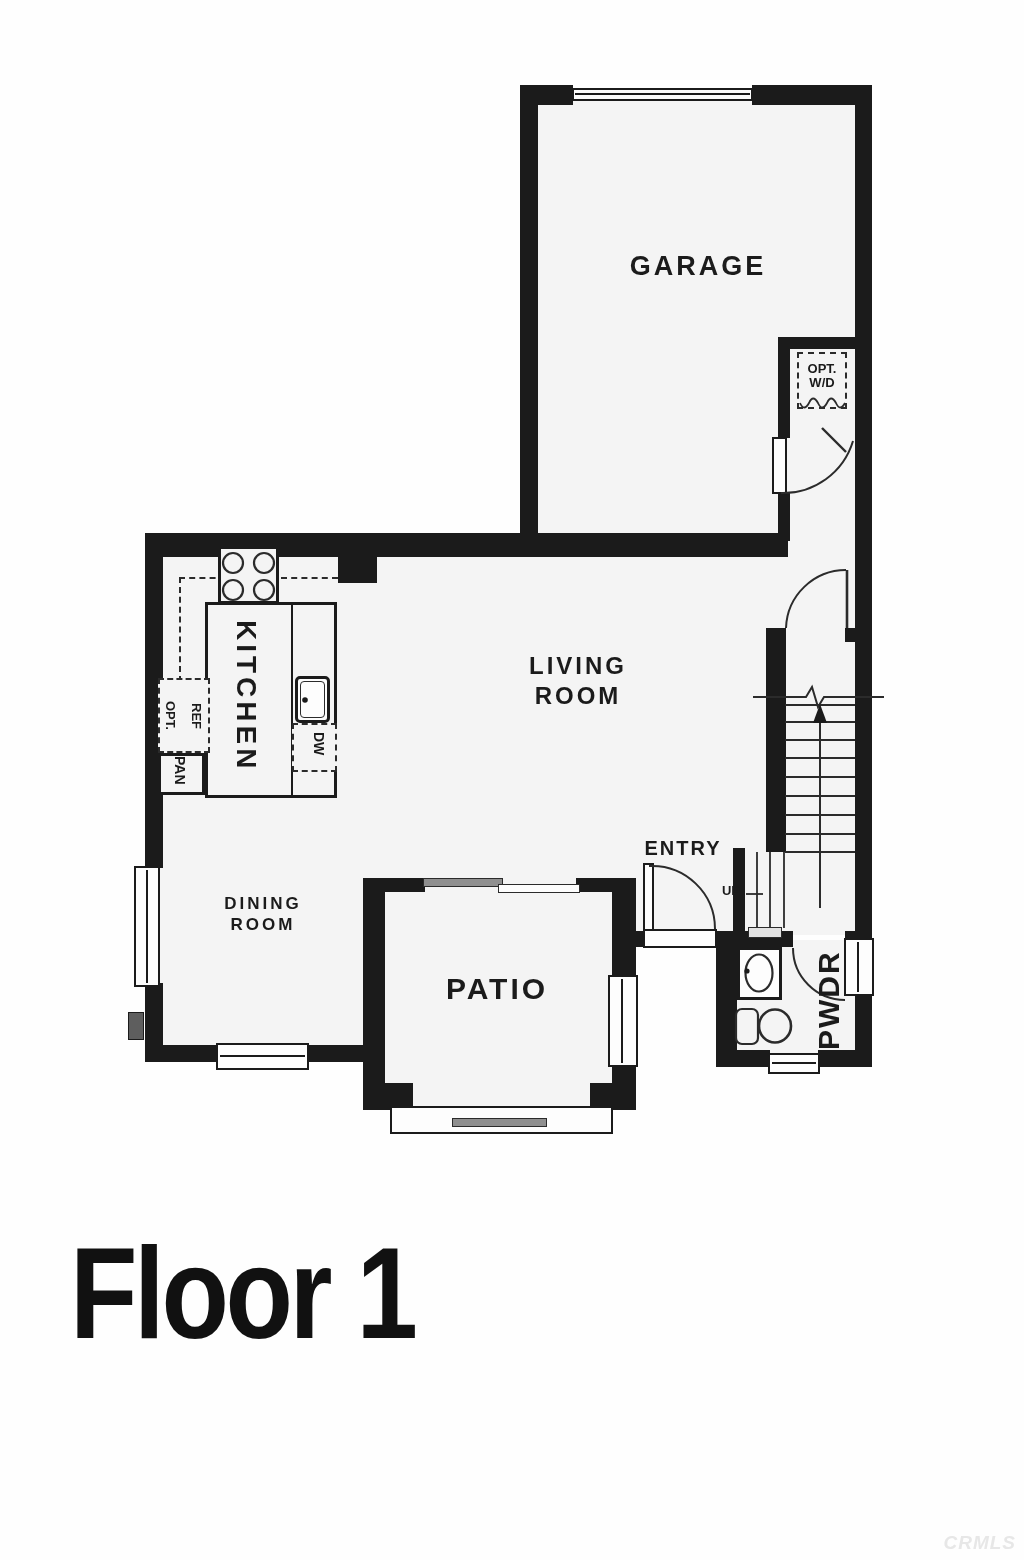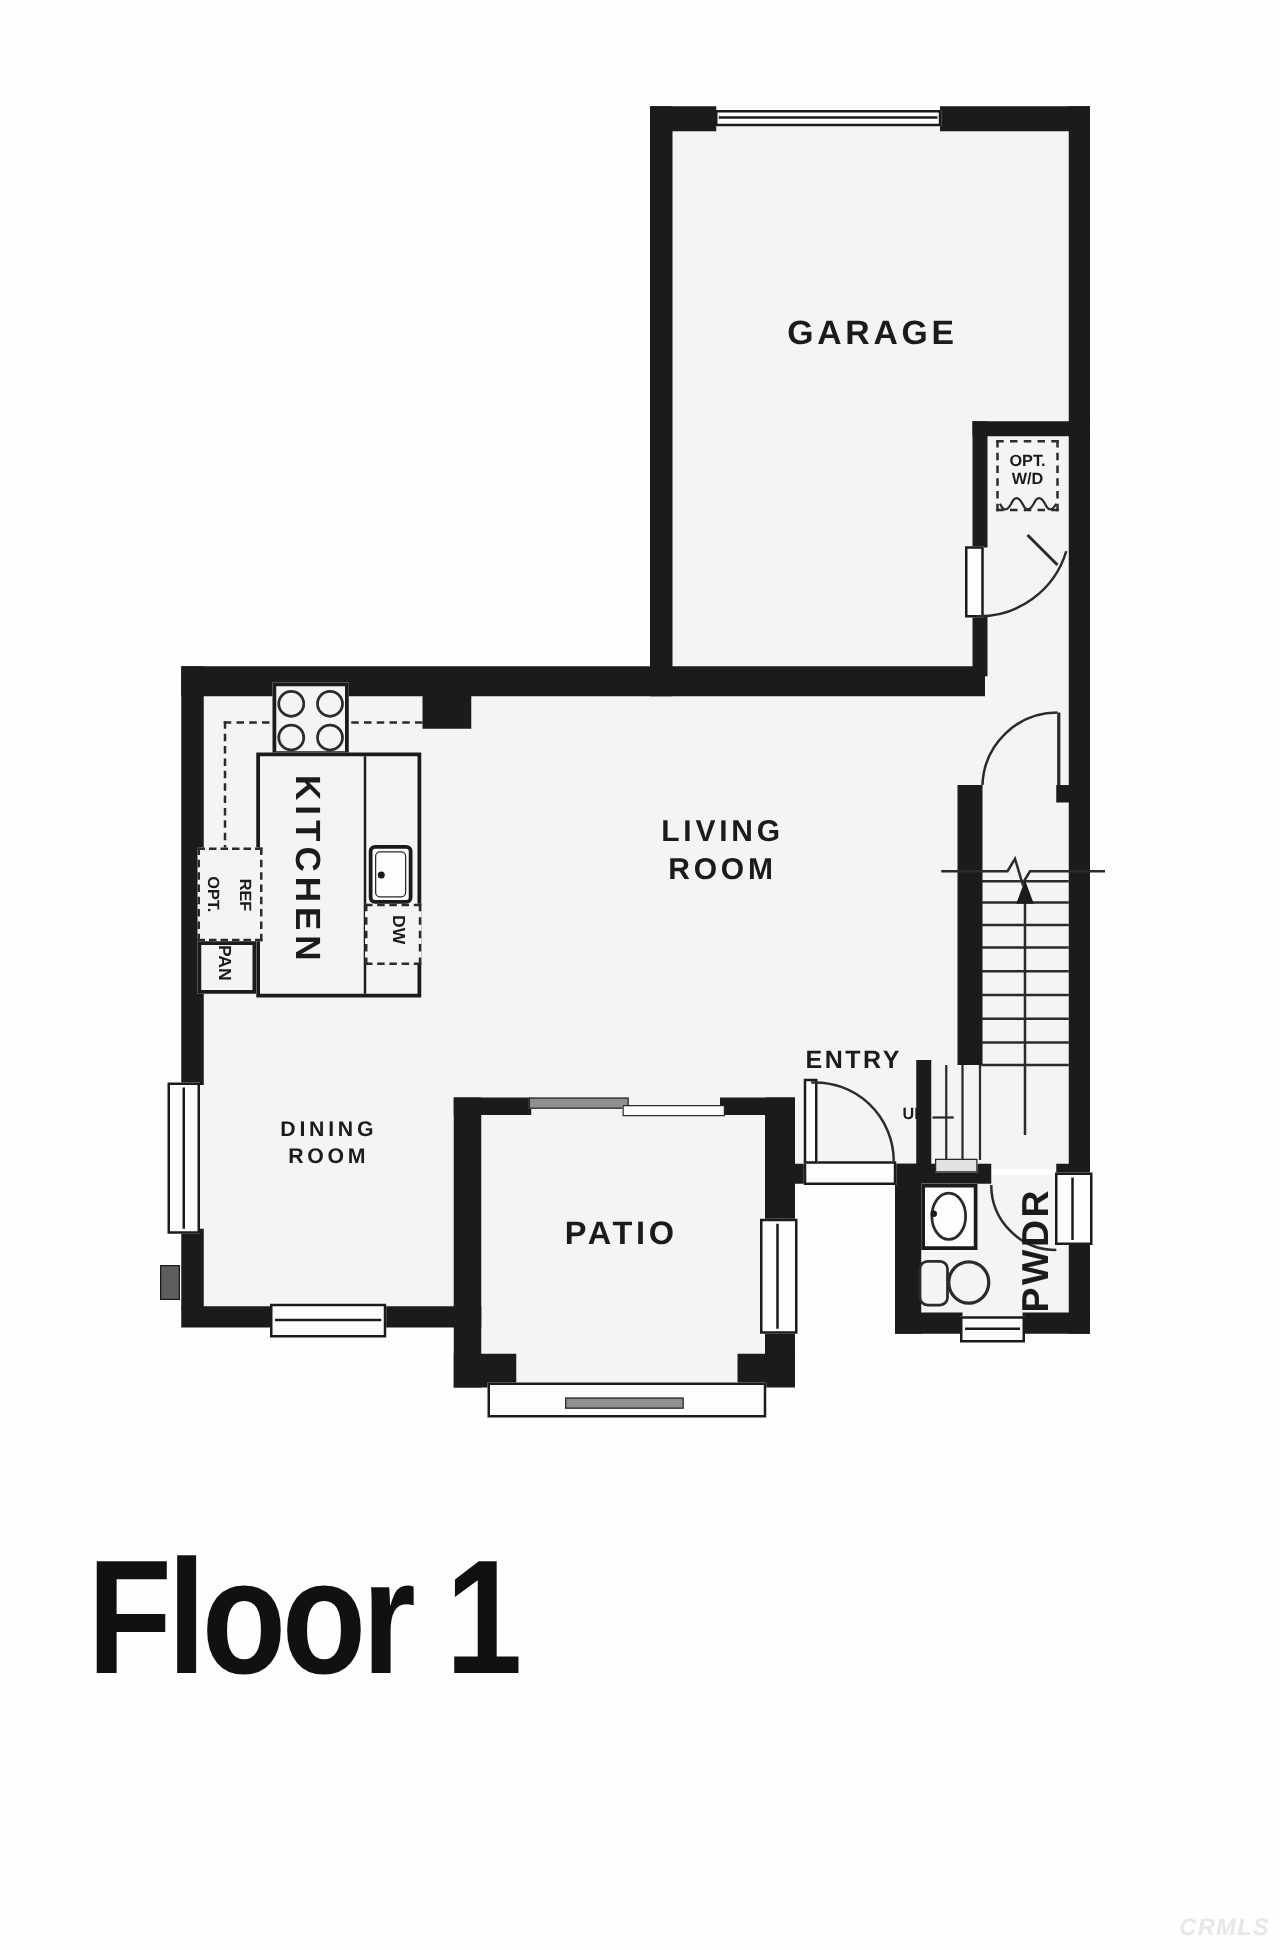--- a/index.html
+++ b/index.html
@@ -169,21 +169,21 @@
 
   <div class="room-label" style="left:598px;top:250px;width:200px;font-size:27px;">GARAGE</div>
   <div class="room-label" style="left:478px;top:651px;width:200px;font-size:24px;">
     <span>LIVING</span><br>
     <span>ROOM</span>
   </div>
   <div class="room-label" style="left:163px;top:893px;width:200px;font-size:17px;">
     <span>DINING</span><br>
     <span>ROOM</span>
   </div>
-  <div class="room-label" style="left:397px;top:970px;width:200px;font-size:26px;">PATIO</div>
+  <div class="room-label" style="left:397px;top:970px;width:200px;font-size:30px;">PATIO</div>
   <div class="room-label" style="left:613px;top:836px;width:140px;font-size:20px;letter-spacing:2px;">ENTRY</div>
   <div class="rot-cw" style="left:262px;top:620px;font-size:28px;letter-spacing:4px;">KITCHEN</div>
   <div class="rot-ccw" style="left:812px;top:1050px;font-size:30px;letter-spacing:2px;">PWDR</div>
   <div class="small-label" style="left:716px;top:884px;width:30px;font-size:13px;">UP</div>
 
   <div class="small-label" style="left:799px;top:362px;width:46px;font-size:13px;">
     <span>OPT.</span><br>
     <span>W/D</span>
   </div>
   <div class="rot-cw" style="left:178px;top:701px;font-size:13px;">OPT.</div>

